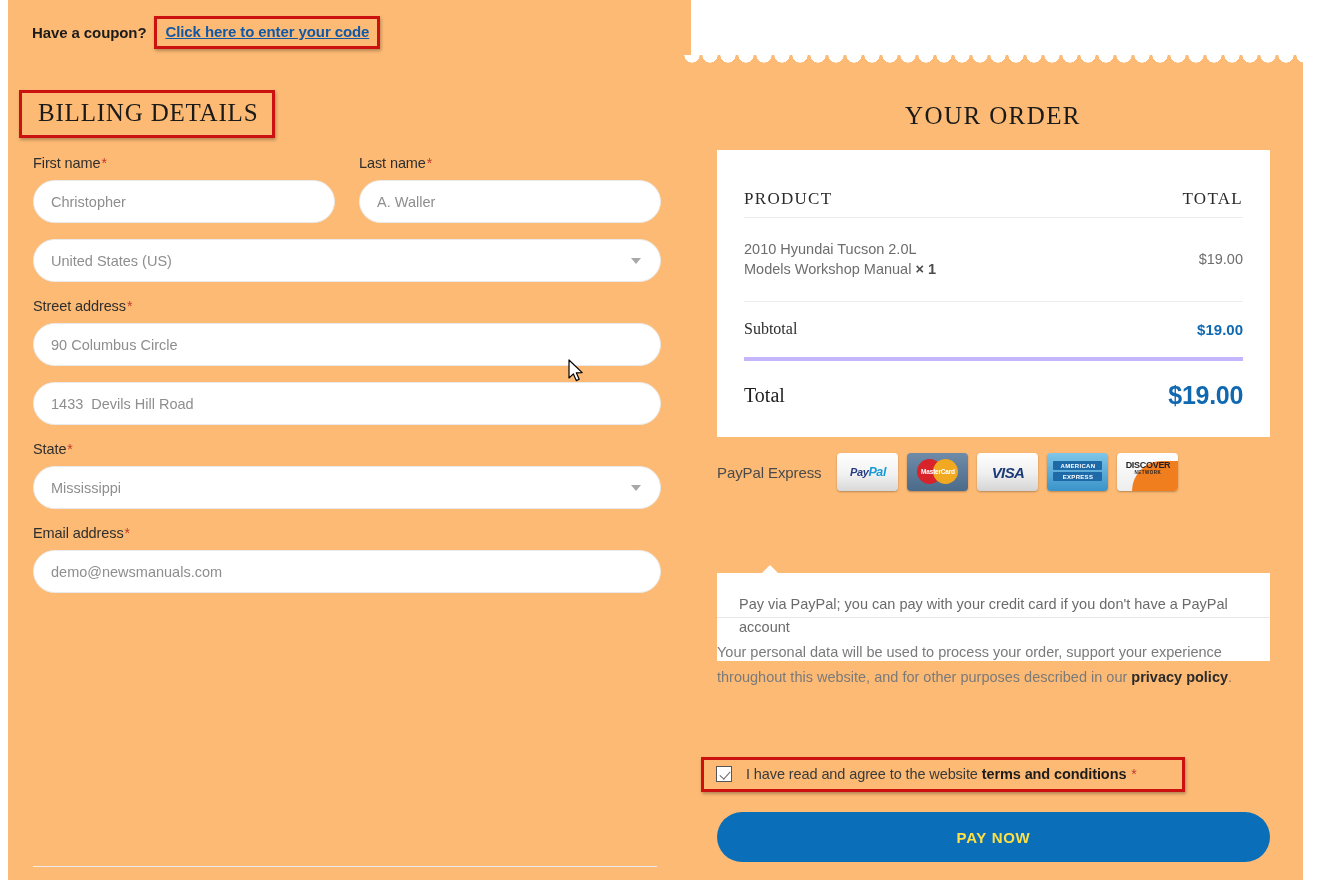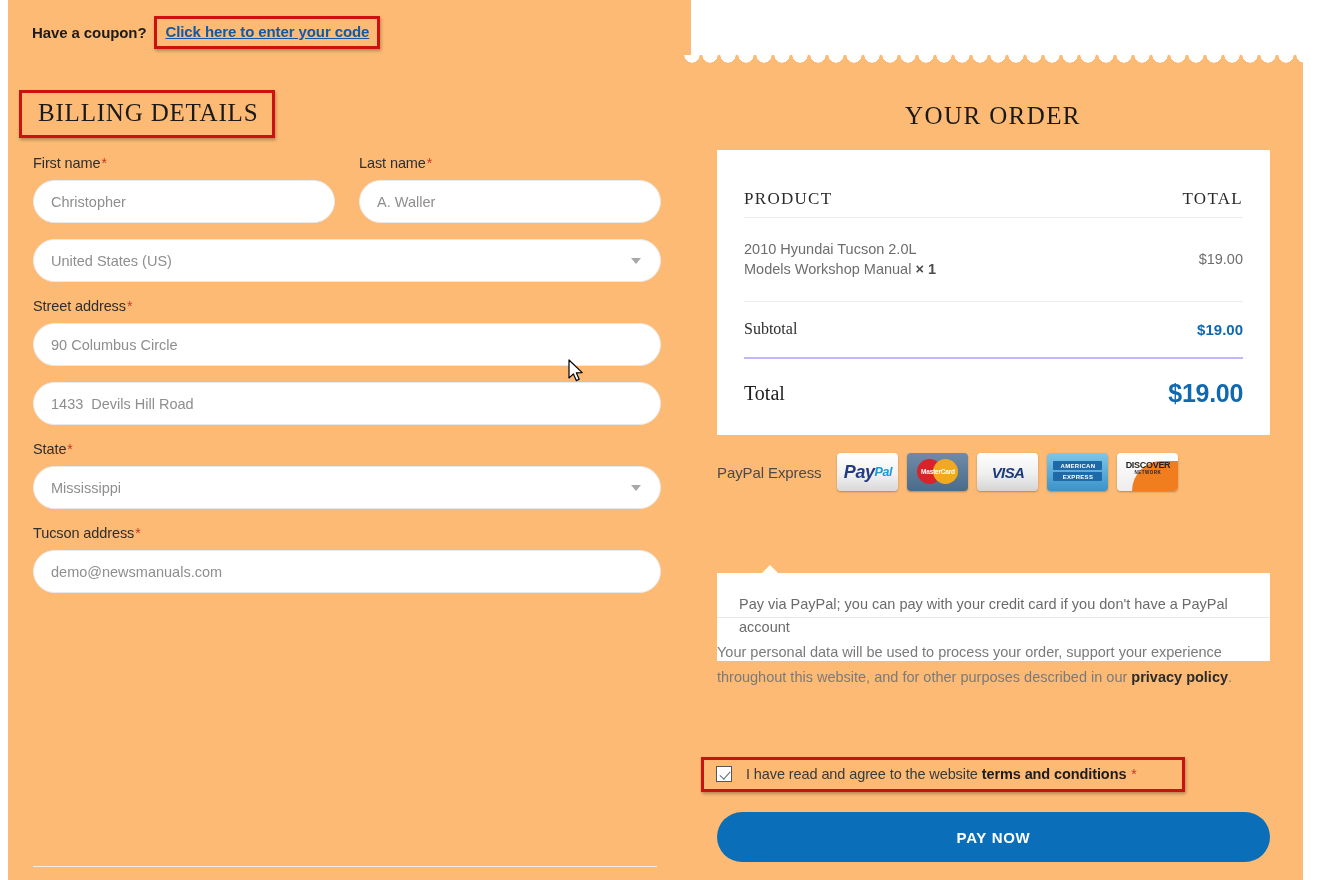--- a/index.html
+++ b/index.html
@@ -194,21 +194,21 @@
   .ot-prod-price {
     font-size: 14.5px;
     color: #6d6d6d;
   }
 
   .ot-sub {
     display: flex;
     justify-content: space-between;
     align-items: center;
     padding: 18px 0 19px 0;
-    border-bottom: 2px solid #c4b5fd;
+    border-bottom: 4px solid #c4b5fd;
   }
   .ot-sub-label {
     font-family: "Liberation Serif", serif;
     font-size: 16px;
     color: #2e2e2e;
   }
   .ot-sub-val {
     font-size: 15px;
     font-weight: bold;
     color: #1068b0;
@@ -253,21 +253,21 @@
     display: flex;
     align-items: center;
     justify-content: center;
     box-shadow: 0 1px 2px rgba(0,0,0,0.28);
     overflow: hidden;
     position: relative;
   }
   .card-paypal {
     background: linear-gradient(180deg,#ffffff 0%,#f2f2f2 55%,#d8d8d8 100%);
   }
-  .card-paypal .t1 { font-size: 18px; font-weight: bold; font-style: italic; color: #253b80; letter-spacing:-0.4px;}
+  .card-paypal .t1 { font-size: 11px; font-weight: bold; font-style: italic; color: #253b80; letter-spacing:-0.4px;}
   .card-paypal .t2 { font-size: 12.5px; font-weight: bold; font-style: italic; color: #179bd7; letter-spacing:-0.4px;}
 
   .card-mc { background: linear-gradient(180deg,#6f8ba8 0%,#4a6b8a 100%); }
   .mc-circ { position:absolute; width: 25px; height: 25px; border-radius: 50%; top: 6px; }
   .mc-red { background: #d8232a; left: 10px; }
   .mc-yel { background: #f2a922; right: 10px; }
   .mc-txt { position: absolute; z-index: 3; font-size: 6.5px; font-weight: bold; color:#fff; letter-spacing:-0.2px; top: 15px; width:100%; text-align:center;}
 
   .card-visa { background: linear-gradient(180deg,#ffffff 0%,#efefef 55%,#d4d4d4 100%); }
   .card-visa span { font-size: 15px; font-weight: bold; font-style: italic; color: #1a3a77; letter-spacing: -0.6px; }
@@ -356,21 +356,21 @@
   .terms-text .req { color: #c0392b; }
 
   .pay-now {
     position: absolute;
     left: 717px; top: 812px;
     width: 553px;
     height: 50px;
     background: #0a6fb8;
     border: none;
     border-radius: 26px;
-    color: #ffffff;
+    color: #fde047;
     font-family: "Liberation Sans", sans-serif;
     font-size: 15px;
     font-weight: bold;
     letter-spacing: 0.7px;
     cursor: pointer;
   }
 
   
   .cursor {
     position: absolute;
@@ -437,21 +437,21 @@
       </div>
       <div class="sel-wrap">
         <div class="inp">Mississippi</div>
         <span class="sel-arrow"></span>
       </div>
     </div>
 
 
     <div class="fgroup">
       <div class="field-label">
-        <span>Tucson address</span><span class="req">*</span>
+        <span>Email address</span><span class="req">*</span>
       </div>
       <input class="inp" placeholder="demo@newsmanuals.com" style="">
     </div>
 
   </div>
 
   <div class="bottom-divider"></div>
 </div>
 
 <div class="order-panel">

